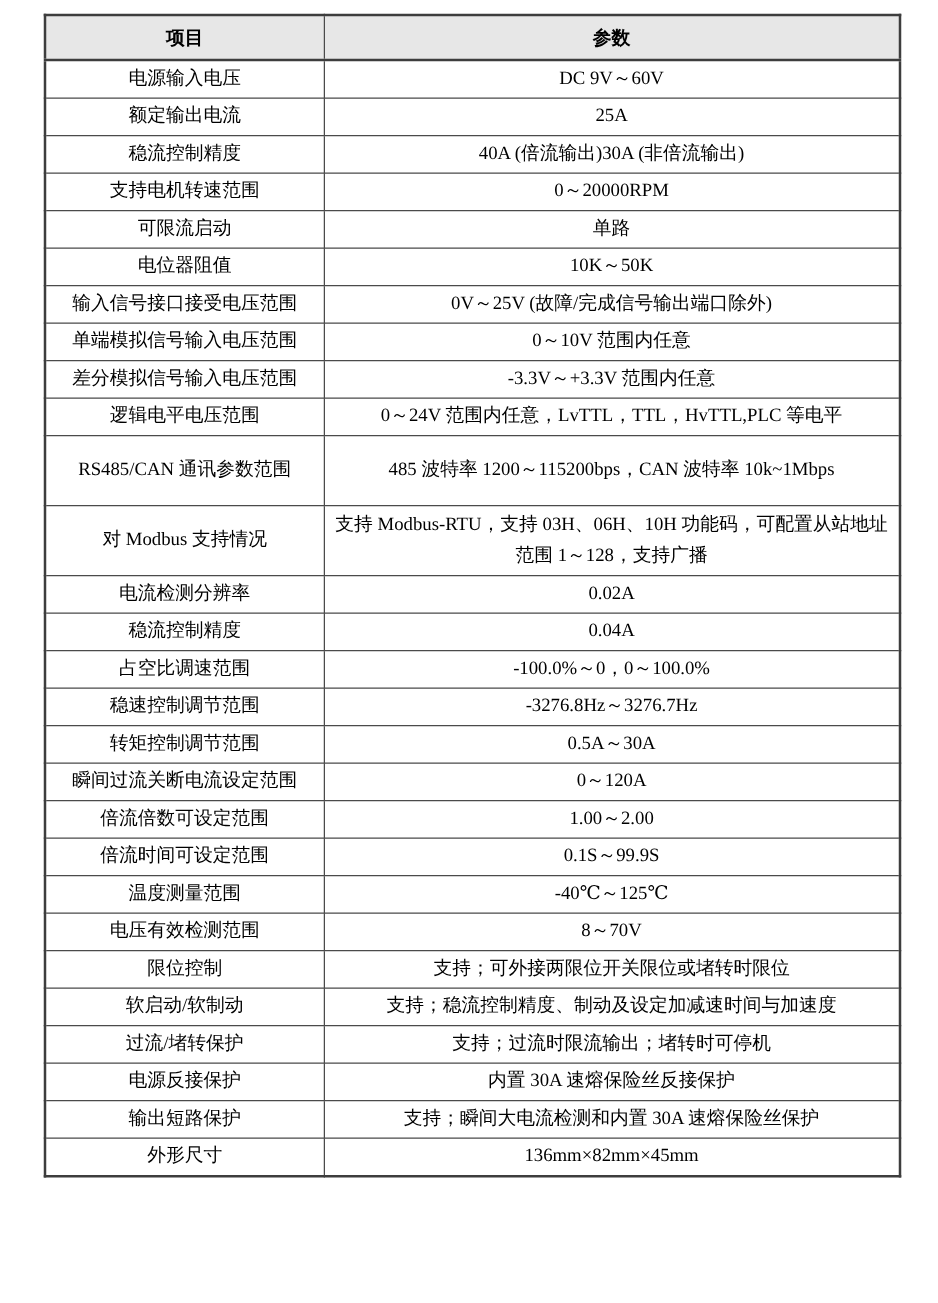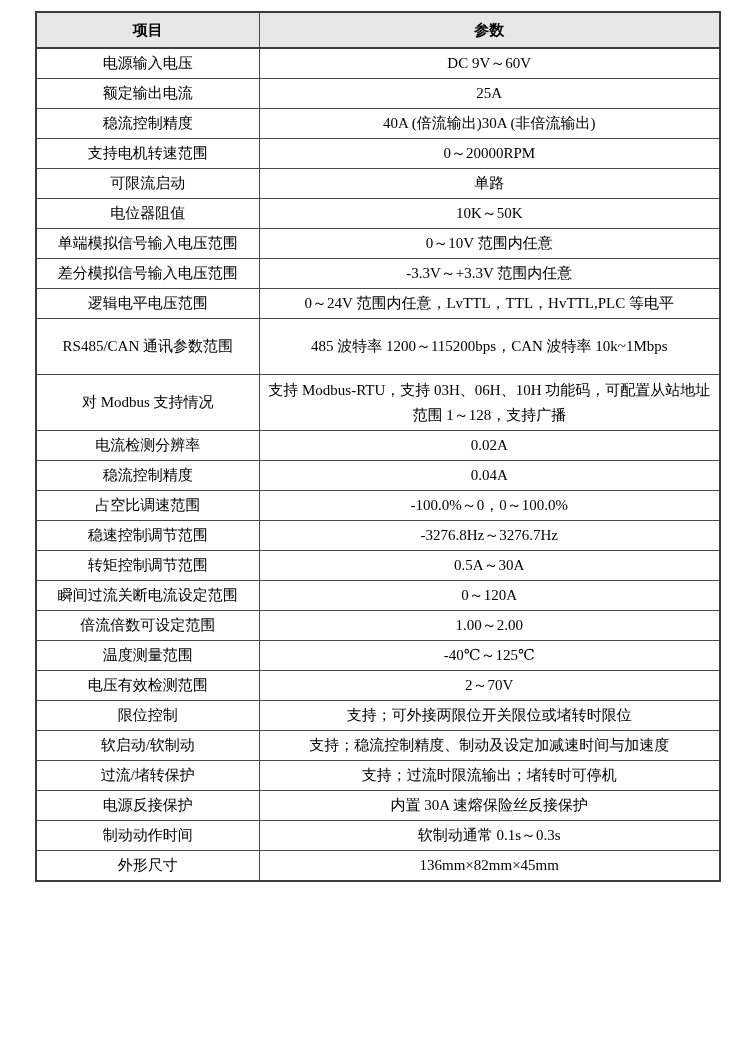--- a/index.html
+++ b/index.html
@@ -84,20 +84,24 @@
       </tr>
       <tr>
         <td>可限流启动</td>
         <td>单路</td>
       </tr>
       <tr>
         <td>电位器阻值</td>
         <td>10K～50K</td>
       </tr>
       <tr>
+        <td>输入信号接口接受电压范围</td>
+        <td>0V～25V (故障/完成信号输出端口除外)</td>
+      </tr>
+      <tr>
         <td>单端模拟信号输入电压范围</td>
         <td>0～10V 范围内任意</td>
       </tr>
       <tr>
         <td>差分模拟信号输入电压范围</td>
         <td>-3.3V～+3.3V 范围内任意</td>
       </tr>
       <tr>
         <td>逻辑电平电压范围</td>
         <td>0～24V 范围内任意，LvTTL，TTL，HvTTL,PLC 等电平</td>
@@ -132,45 +136,49 @@
       </tr>
       <tr>
         <td>瞬间过流关断电流设定范围</td>
         <td>0～120A</td>
       </tr>
       <tr>
         <td>倍流倍数可设定范围</td>
         <td>1.00～2.00</td>
       </tr>
       <tr>
+        <td>倍流时间可设定范围</td>
+        <td>0.1S～99.9S</td>
+      </tr>
+      <tr>
         <td>温度测量范围</td>
         <td>-40℃～125℃</td>
       </tr>
       <tr>
         <td>电压有效检测范围</td>
-        <td>2～70V</td>
+        <td>8～70V</td>
       </tr>
       <tr>
         <td>限位控制</td>
         <td>支持；可外接两限位开关限位或堵转时限位</td>
       </tr>
       <tr>
         <td>软启动/软制动</td>
         <td>支持；稳流控制精度、制动及设定加减速时间与加速度</td>
       </tr>
       <tr>
         <td>过流/堵转保护</td>
         <td>支持；过流时限流输出；堵转时可停机</td>
       </tr>
       <tr>
         <td>电源反接保护</td>
         <td>内置 30A 速熔保险丝反接保护</td>
       </tr>
       <tr>
-        <td>制动动作时间</td>
-        <td>软制动通常 0.1s～0.3s</td>
+        <td>输出短路保护</td>
+        <td>支持；瞬间大电流检测和内置 30A 速熔保险丝保护</td>
       </tr>
       <tr>
         <td>外形尺寸</td>
         <td>136mm×82mm×45mm</td>
       </tr>
     </tbody>
 </table>
 
 </body></html>

